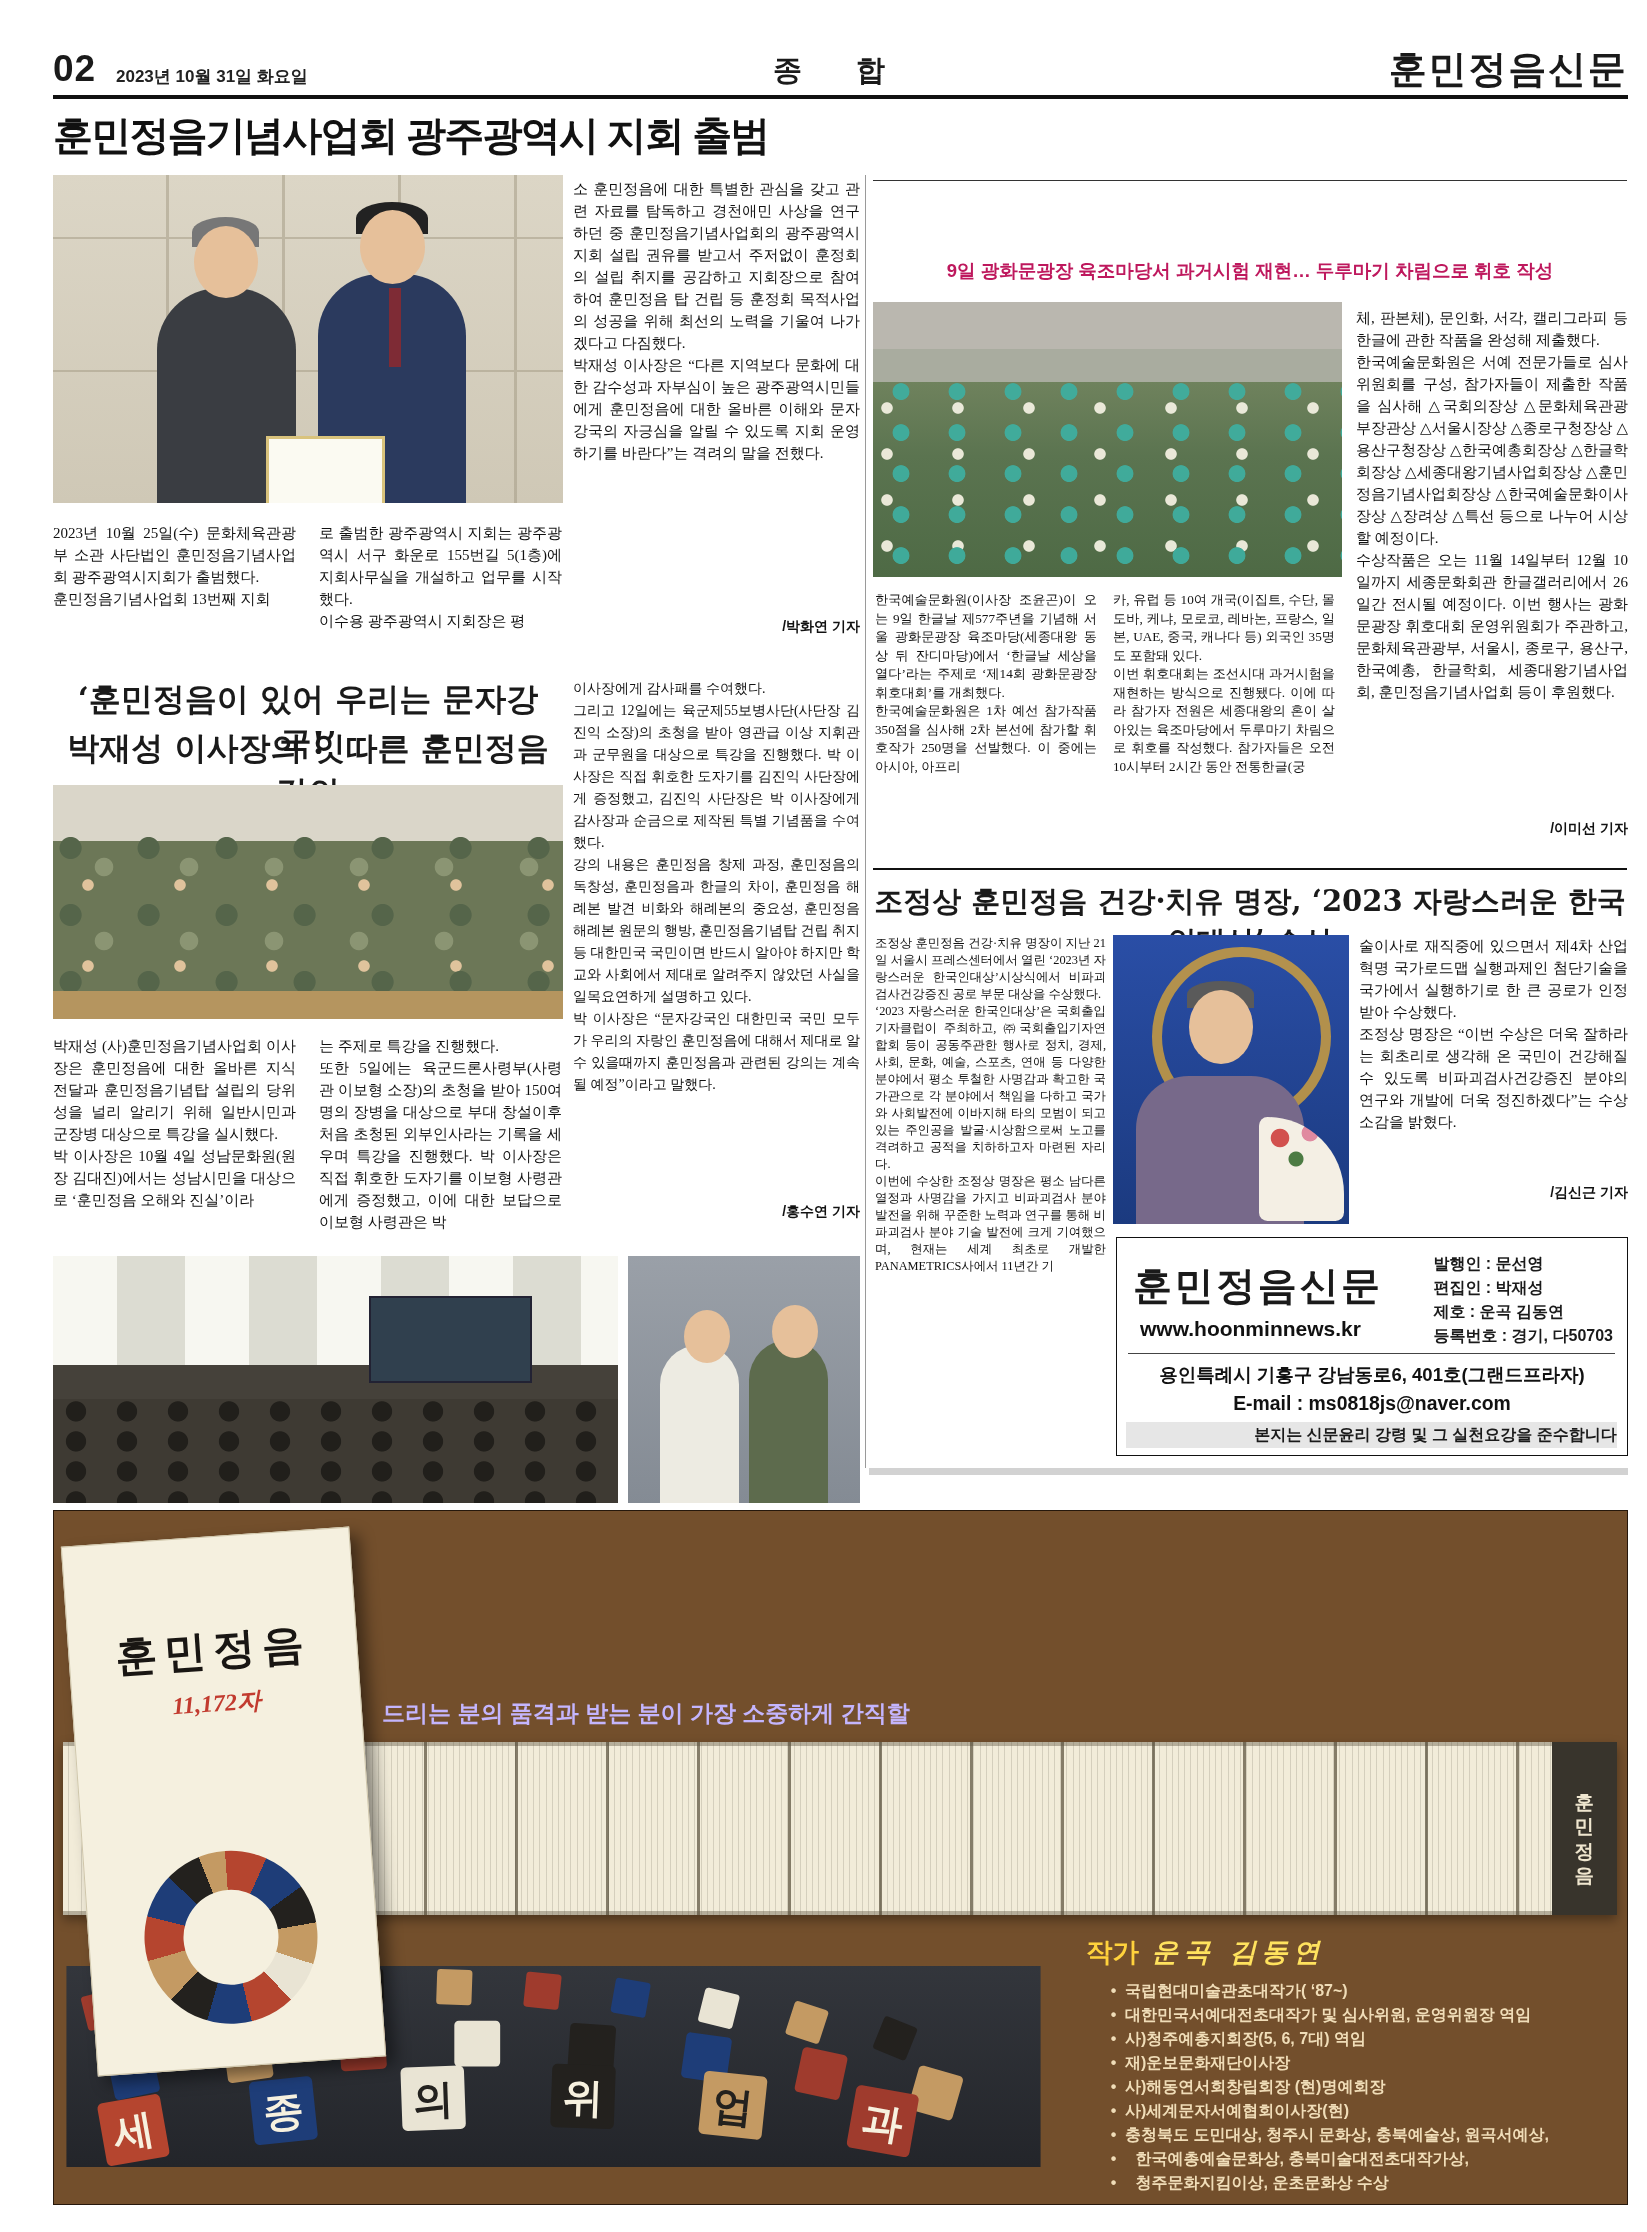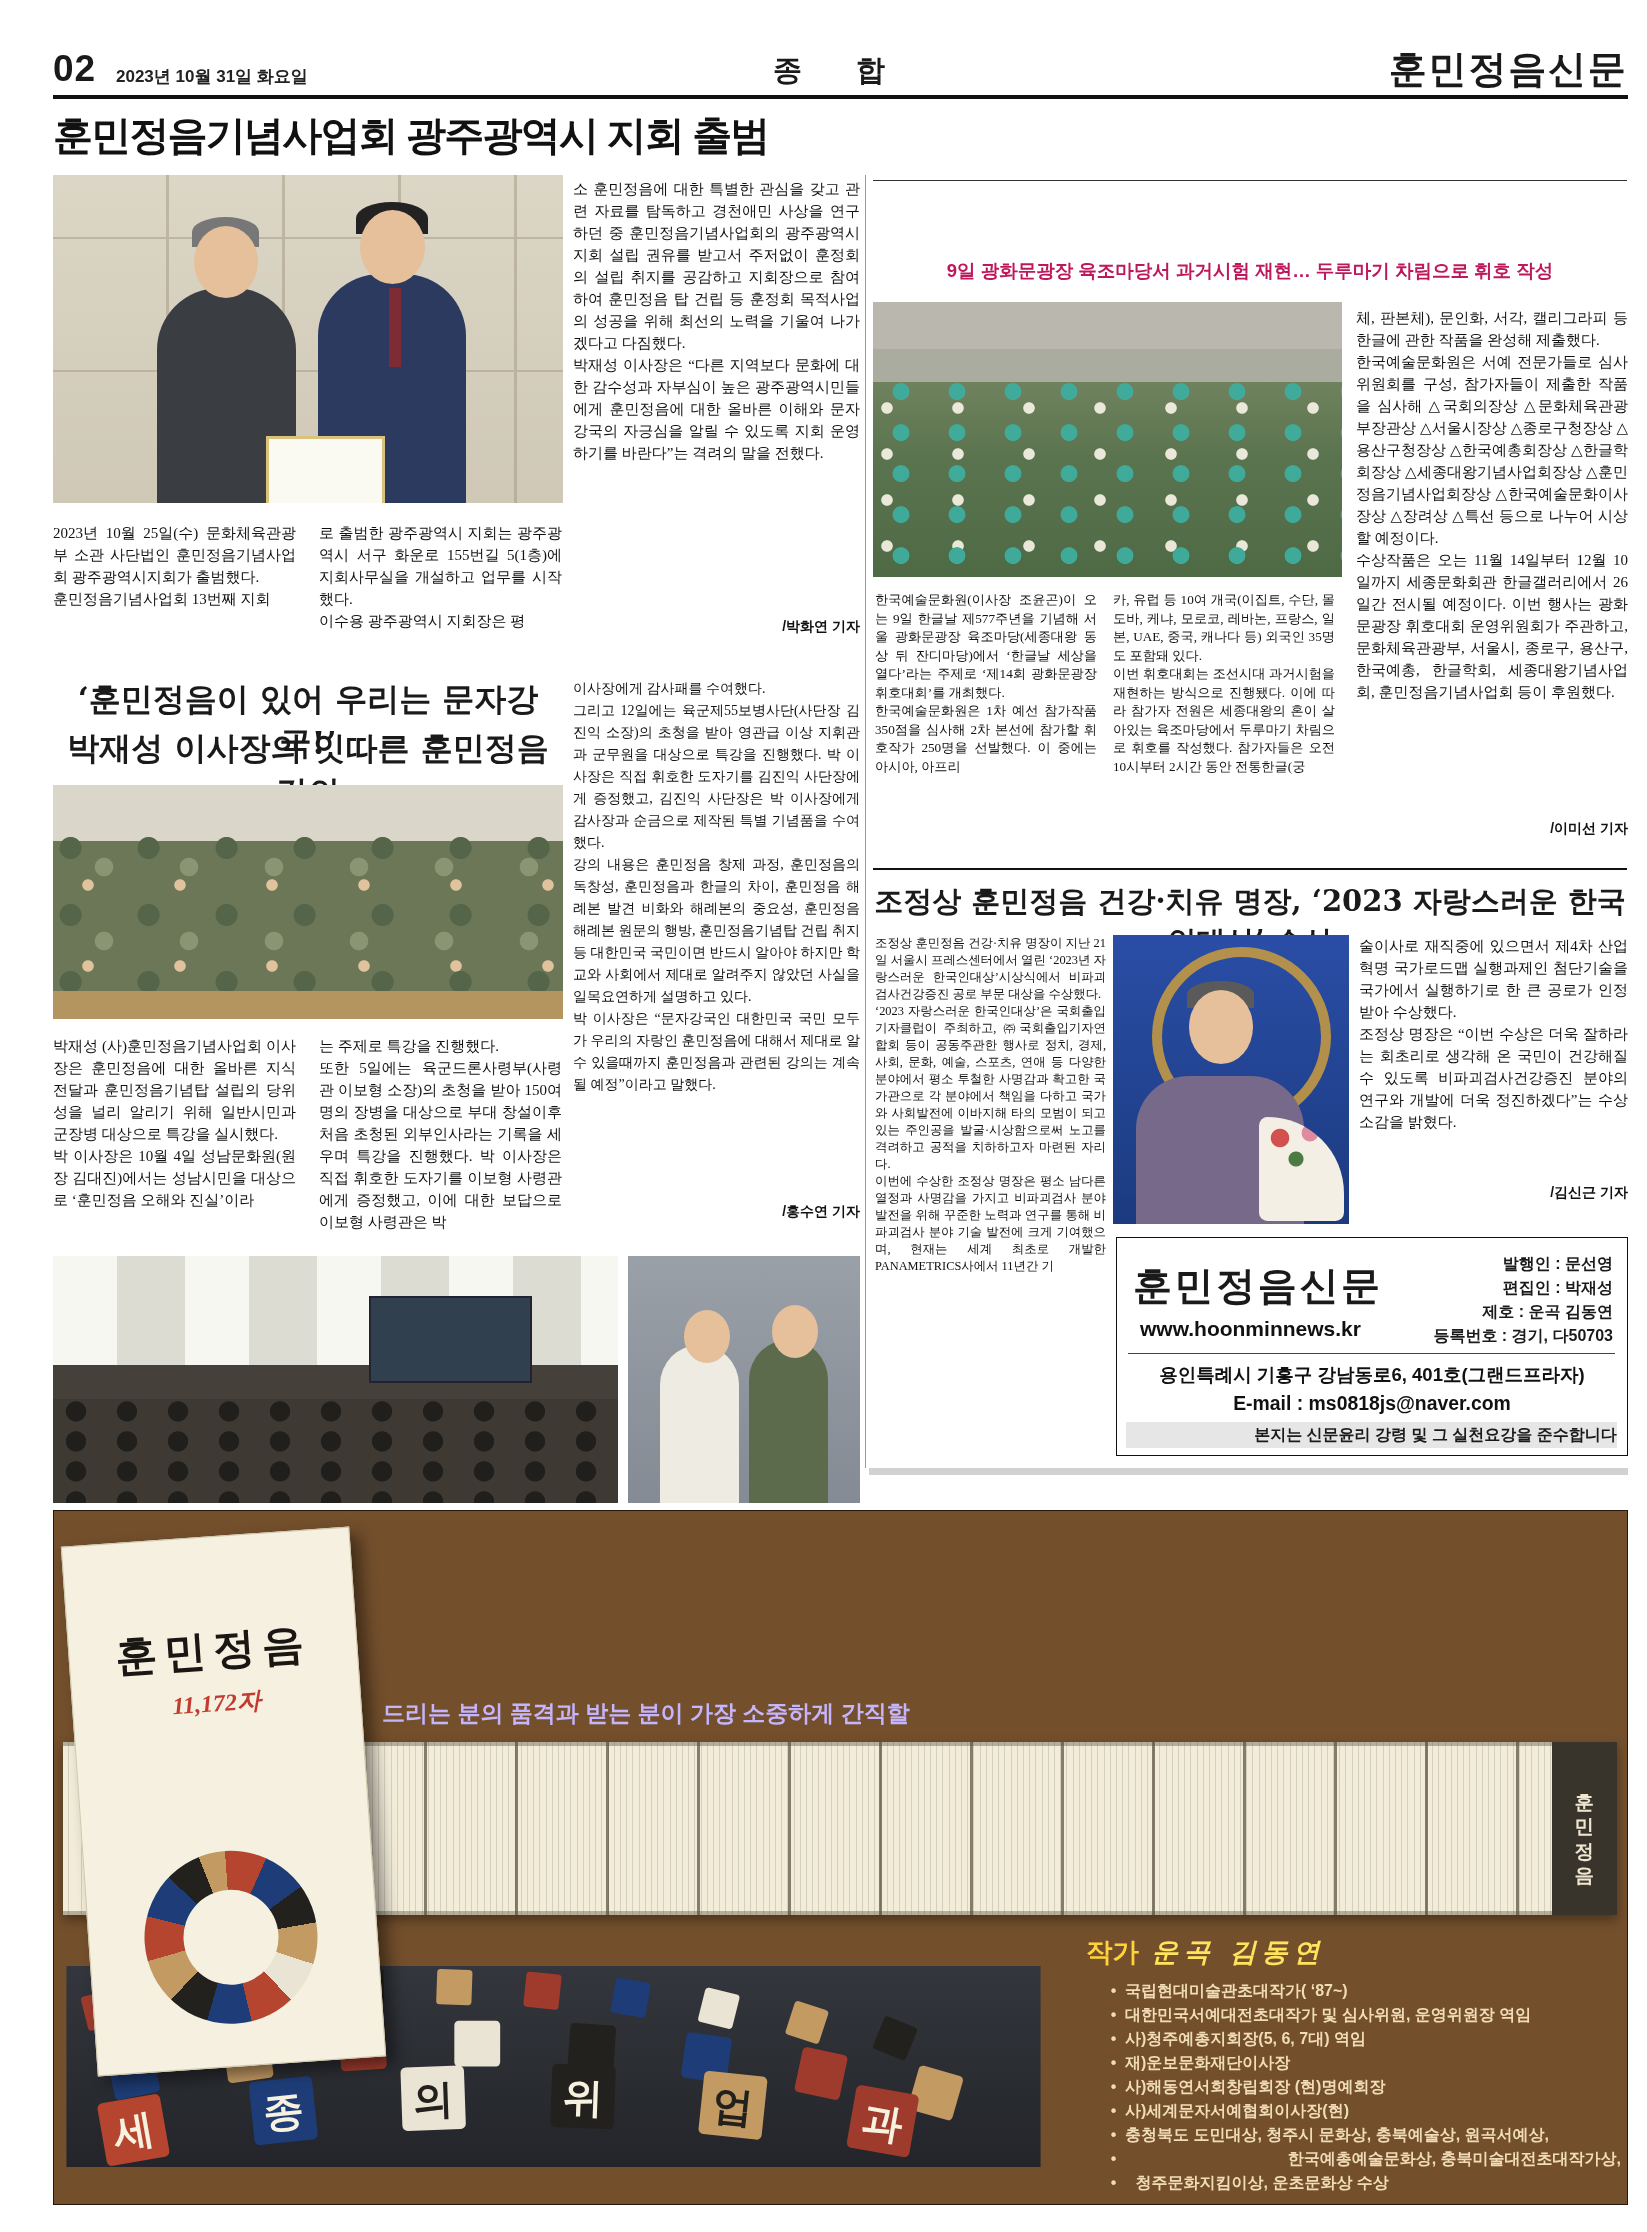--- a/index.html
+++ b/index.html
@@ -65,21 +65,21 @@
   #a4photo .mr{left:74px;top:46px;width:67px;height:26.5px;background:#5a5a5a;}
   #a4photo .bouq{position:absolute;right:5.3px;bottom:3.5px;width:85px;height:104px;background:#f4efe4;
      border-radius:8.8px 79px 8.8px 8.8px;
      background-image:radial-gradient(circle at 21px 21px,#d2514e 0 8.8px,rgba(0,0,0,0) 9.7px),
        radial-gradient(circle at 51px 16px,#e08aa0 0 8px,rgba(0,0,0,0) 8.8px),
        radial-gradient(circle at 37px 42px,#4c7b43 0 7px,rgba(0,0,0,0) 8px);}
   
   .infobox{left:1116px;top:1237px;width:512px;height:219px;border:1.8px solid #111;box-sizing:border-box;background:#fff;}
   .ib-logo{left:16px;top:21px;font-weight:900;font-size:39px;font-family:"DejaVu Serif",serif;letter-spacing:2.6px;}
   .ib-web{left:23px;top:79px;font:600 21px "Liberation Sans",sans-serif;color:#111;}
-  .ib-right{right:14px;top:14px;text-align:right;font:700 16px "Liberation Sans",sans-serif;line-height:24px;}
+  .ib-right{right:14px;top:14px;text-align:left;font:700 16px "Liberation Sans",sans-serif;line-height:24px;}
   .ib-div{left:10.6px;top:115px;width:487px;height:0.9px;background:#444;}
   .ib-line{left:0;width:100%;text-align:center;font-family:"Liberation Sans",sans-serif;color:#111;}
   .ib-addr{top:124px;font-weight:700;font-size:18.5px;}
   .ib-mail{top:154px;font-weight:600;font-size:19.4px;}
   .ib-tel{top:184px;font-weight:700;font-size:19.4px;}
   .ib-tel span{margin:0 16px;}
   .ib-ethic{left:8.8px;bottom:7px;width:491px;height:26.5px;background:#e6e6e6;text-align:right;
             font:600 16px "Liberation Sans",sans-serif;line-height:26.5px;}
   .graysep{left:869px;top:1468px;width:759px;height:7px;background:#d2d2d2;}
   
@@ -310,19 +310,19 @@
       <span>작가</span><span class="nm">운곡 김동연</span>
     </div>
     <div class="creds">
       <div class="cred"><span>국립현대미술관초대작가( ‘87~)</span></div>
       <div class="cred"><span>대한민국서예대전초대작가 및 심사위원, 운영위원장 역임</span></div>
       <div class="cred"><span>사)청주예총지회장(5, 6, 7대) 역임</span></div>
       <div class="cred"><span>재)운보문화재단이사장</span></div>
       <div class="cred"><span>사)해동연서회창립회장 (현)명예회장</span></div>
       <div class="cred"><span>사)세계문자서예협회이사장(현)</span></div>
       <div class="cred"><span>충청북도 도민대상, 청주시 문화상, 충북예술상, 원곡서예상,</span></div>
-      <div class="cred" style="padding-left: 26.5px; text-align: right; --nodot: 1;"><span>한국예총예술문화상, 충북미술대전초대작가상,</span></div>
+      <div class="cred" style="padding-left: 26.5px; --nodot: 1;"><span>한국예총예술문화상, 충북미술대전초대작가상,</span></div>
       <div class="cred" style="padding-left: 26.5px; --nodot: 1;"><span>청주문화지킴이상, 운초문화상 수상</span></div>
     </div>
   </div>
 
 </div>
 
 
 </body></html>

